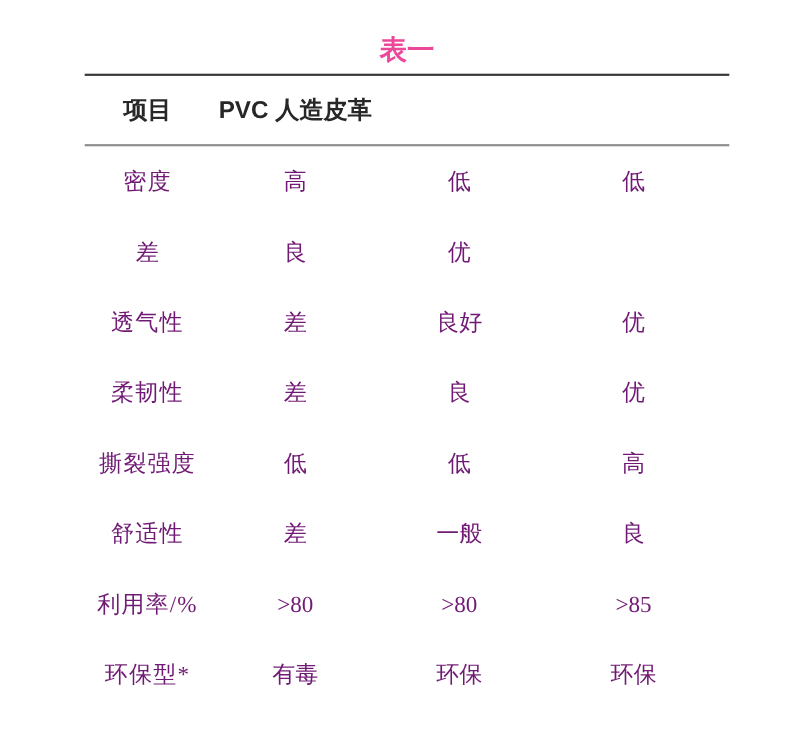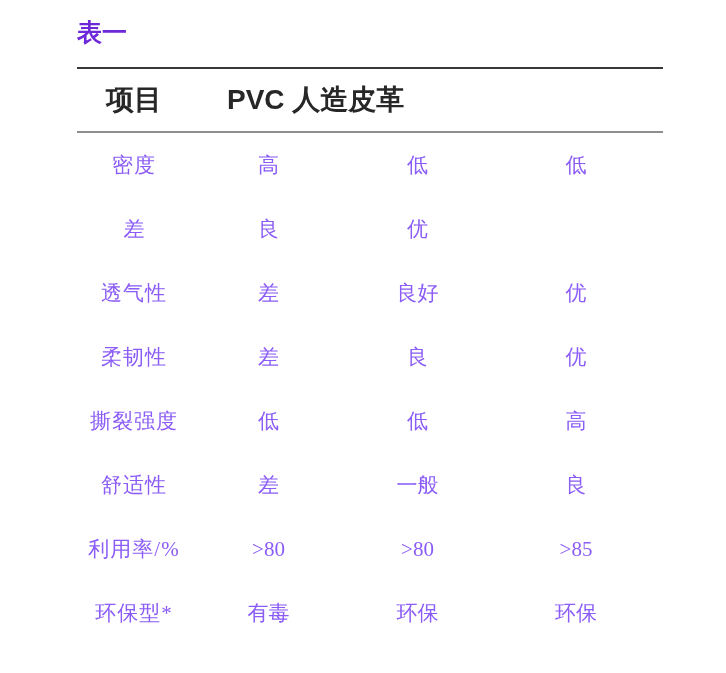--- a/index.html
+++ b/index.html
@@ -12,28 +12,29 @@
     font-family: "Liberation Serif", serif;
   }
   .table-area {
     position: absolute;
     left: 77px;
     top: 0;
     width: 586px;
   }
   .caption {
     position: absolute;
-    top: 14px;
+    top: 28px;
     left: 0;
     width: 586px;
+    text-align: center;
     font-family: "Liberation Sans", sans-serif;
     font-weight: bold;
     font-size: 25px;
     line-height: 36px;
-    color: #6d28d9;
+    color: #ec4899;
   }
   .rule-top {
     position: absolute;
     top: 67px;
     left: 0;
     width: 586px;
     height: 2px;
     background: #383838;
   }
   .rule-mid {
@@ -48,38 +49,37 @@
     position: absolute;
     top: 69px;
     left: 0;
     width: 586px;
     height: 62px;
     display: grid;
     grid-template-columns: 114px 155px 143px 174px;
     align-items: center;
     font-family: "Liberation Sans", sans-serif;
     font-weight: bold;
-    font-size: 28px;
+    font-size: 22px;
     color: #272727;
     white-space: nowrap;
-    gap: 36px;
   }
   .body-rows {
     position: absolute;
     top: 133px;
     left: 0;
     width: 586px;
   }
   .row {
     display: grid;
     grid-template-columns: 114px 155px 143px 174px;
     align-items: center;
     height: 64px;
     font-size: 21px;
-    color: #8b5cf6;
+    color: #701a75;
     white-space: nowrap;
   }
   .cell { text-align: center; }
   .cell.label { letter-spacing: 1px; }
 </style>
 </head>
 <body>
 
 <div class="page">
   <div class="table-area">

